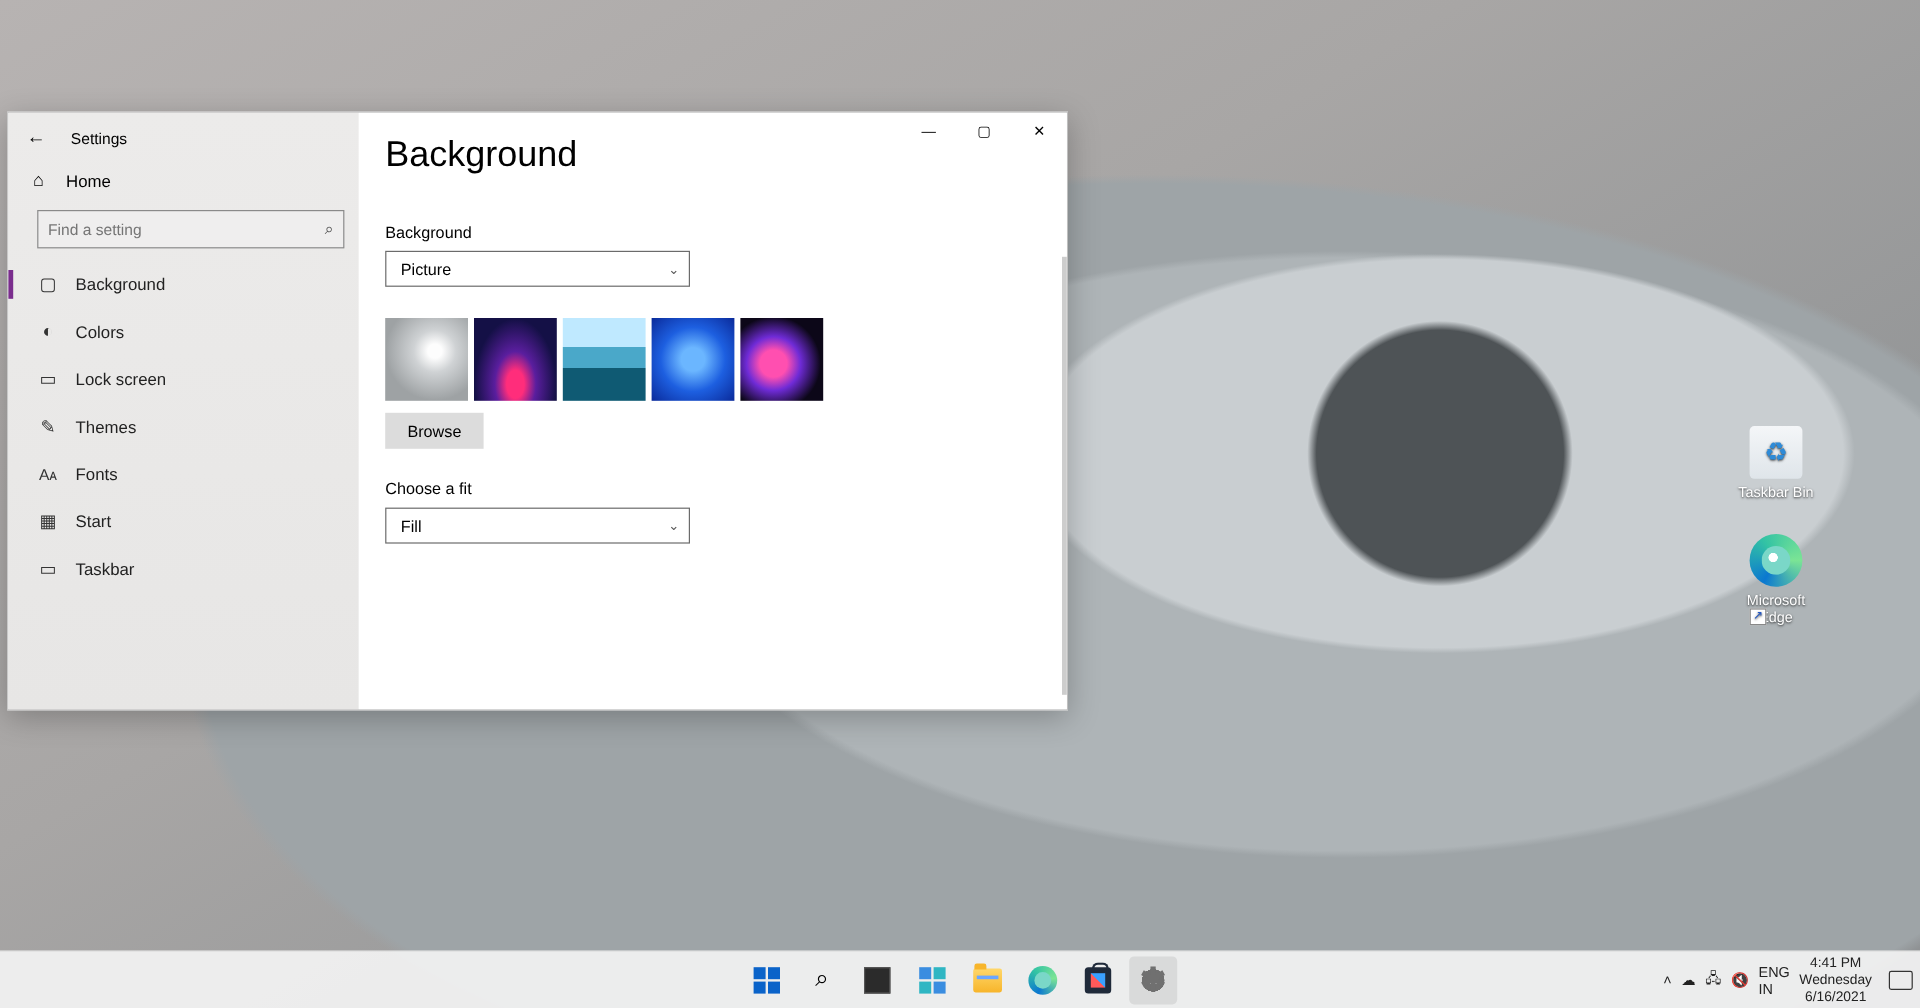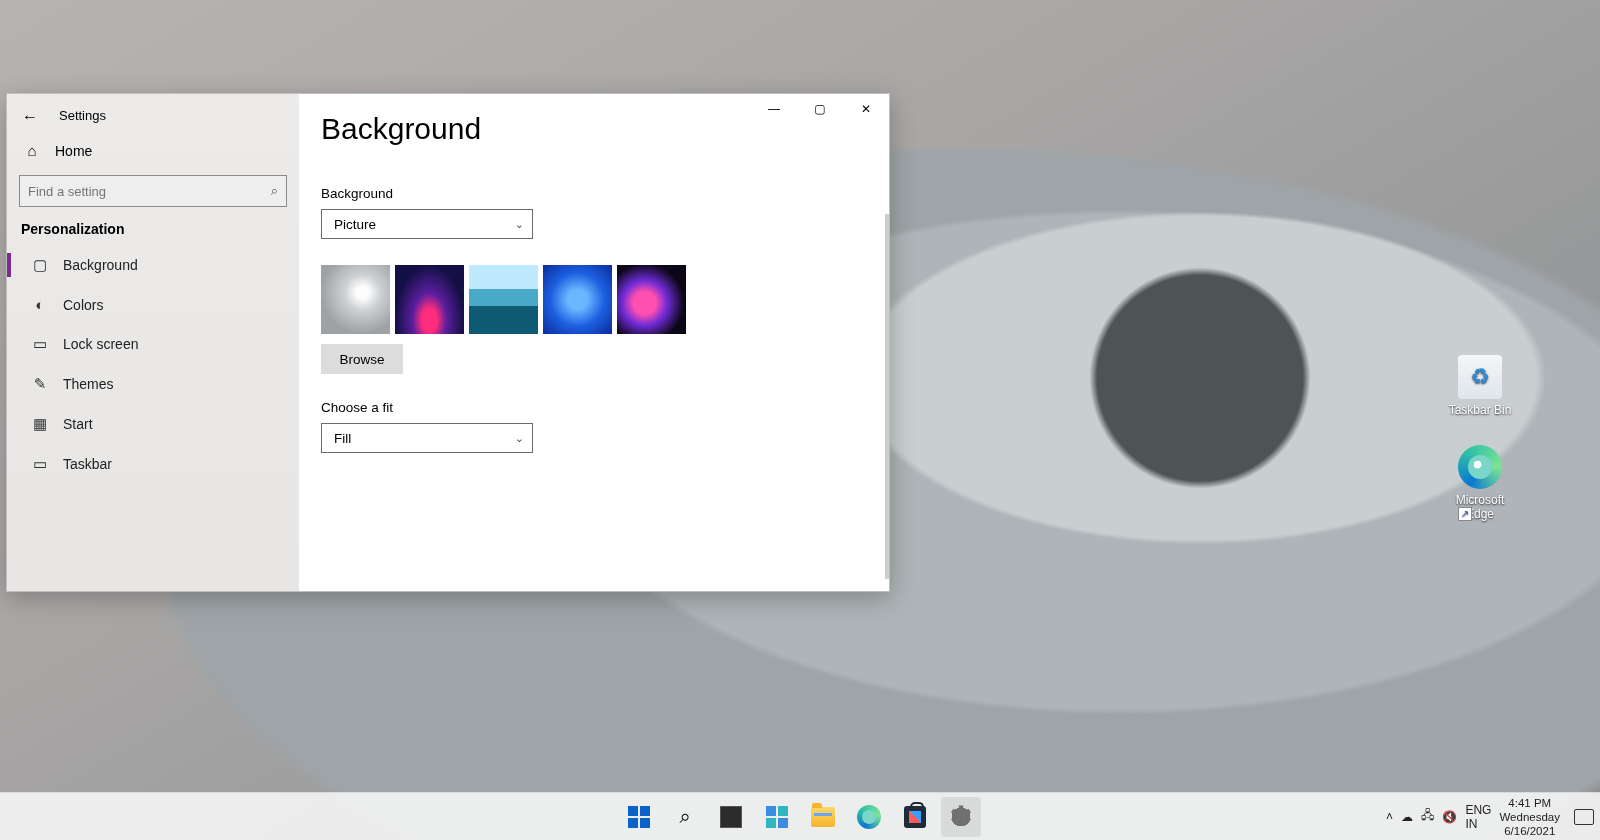--- a/index.html
+++ b/index.html
@@ -54,21 +54,21 @@
     background: linear-gradient(#ecebea,#e7e6e5);
     display: flex; flex-direction: column;
     padding: 8px 8px 4px 8px;
   }
   .sb-top { display:flex; align-items:center; height:30px; gap:18px; padding:0 2px 4px 4px;}
   .sb-top .back { width:22px; text-align:center; font-size:16px; cursor:pointer;}
   .sb-top .title { font-size:13px; }
   .sb-home { display:flex; align-items:center; gap:14px; padding:10px 8px; font-size:14px; cursor:pointer;}
   .sb-home .hicon { width:18px; font-size:15px; }
   .searchbox {
-    margin: 6px 4px 10px 4px;
+    margin: 6px 4px 10px 16px;
     height: 32px;
     border: 1px solid #8a8a8a;
     background:#efeeee;
     display:flex;align-items:center;
     padding:0 8px;
   }
   .searchbox input{ flex:1; border:none; background:transparent; font-size:13px; outline:none; color:#555;}
   .searchbox .sicon{ font-size:13px; color:#555;}
   .category { padding:4px 6px 8px 6px; font-size:14px; font-weight:600;}
   .nav { display:flex; flex-direction:column; }
@@ -87,21 +87,21 @@
   .content {
     flex:1; background:#fff; position:relative;
     padding: 14px 22px 20px 22px;
     display:flex;flex-direction:column;
   }
   .win-controls{ position:absolute; right:0; top:0; display:flex;}
   .wc{ width:46px; height:30px; display:flex;align-items:center;justify-content:center; font-size:12px; cursor:pointer;}
   .page-title{ font-size:30px; font-weight:400; margin: 4px 0 40px 0;}
   .field-label{ font-size:13.5px; margin-bottom:8px;}
   .dropdown{
-    width:212px; height:30px; border:1px solid #6b6b6b;
+    width:254px; height:30px; border:1px solid #6b6b6b;
     display:flex; align-items:center; justify-content:space-between;
     padding:0 8px 0 12px; font-size:13.5px; cursor:pointer;
     background:#fff;
   }
   .dropdown .chev{ font-size:11px; color:#555;}
   .spacer{ height:26px; }
   .thumbs{ display:flex; gap:5px; margin-bottom:10px;}
   .thumb{ width:69px; height:69px; cursor:pointer; background:#888;}
   .thumb.t1{ background: radial-gradient(circle at 60% 40%, #fdfdfd 0 10%, #cfd2d4 30%, #9ea2a4 70%);}
   .thumb.t2{ background: radial-gradient(ellipse at 50% 80%, #ff2d7b 0 15%, #5a1e9e 35%, #141046 70%);}
@@ -180,38 +180,41 @@
       <div class="sb-home">
         <span class="hicon ico">⌂</span>
         <span>Home</span>
       </div>
 
       <div class="searchbox">
         <input type="text" placeholder="Find a setting" style="">
         <span class="sicon ico">⌕</span>
       </div>
 
-      <div class="category">Personalization</div>
 
       <div class="nav">
         <div class="nav-item active">
           <span class="nicon ico">▢</span>
           <span>Background</span>
         </div>
         <div class="nav-item">
           <span class="nicon ico">◐</span>
           <span>Colors</span>
         </div>
         <div class="nav-item">
           <span class="nicon ico">▭</span>
           <span>Lock screen</span>
         </div>
         <div class="nav-item">
           <span class="nicon ico">✎</span>
           <span>Themes</span>
+        </div>
+        <div class="nav-item">
+          <span class="nicon ico" style="font-size:13px;">Aᴀ</span>
+          <span>Fonts</span>
         </div>
         <div class="nav-item">
           <span class="nicon ico">▦</span>
           <span>Start</span>
         </div>
         <div class="nav-item">
           <span class="nicon ico">▭</span>
           <span>Taskbar</span>
         </div>
       </div>

